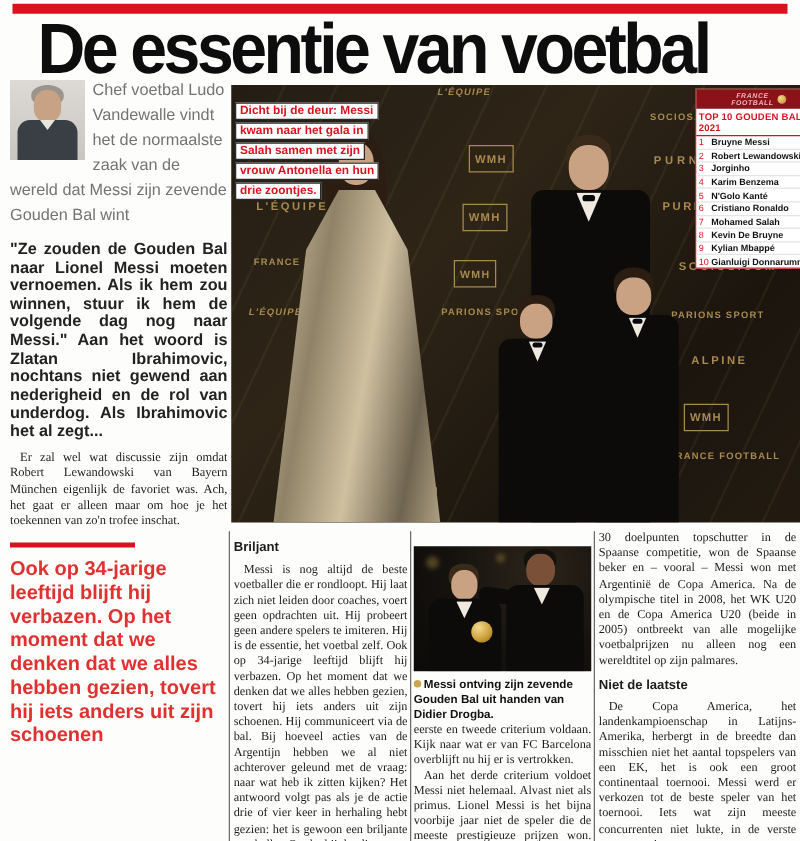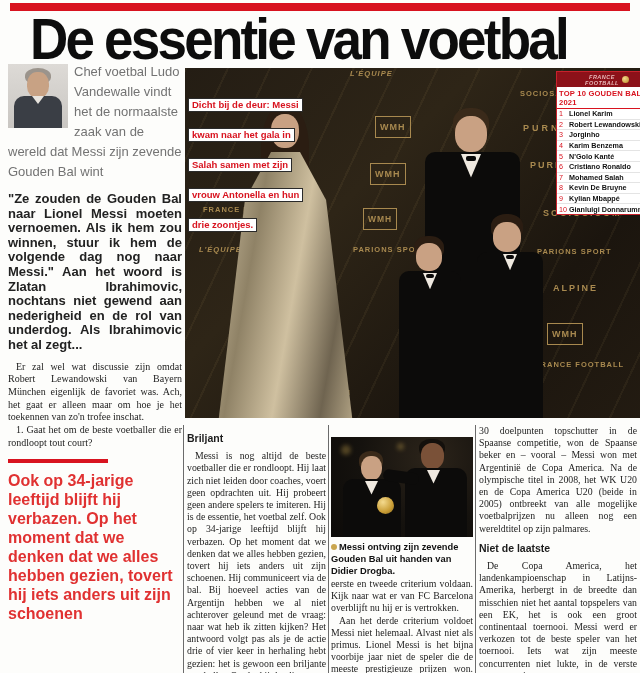--- a/index.html
+++ b/index.html
@@ -62,21 +62,21 @@
   .headF{position:absolute;background:#c9a183;border-radius:46%;}
   .dress{position:absolute;background:linear-gradient(100deg,#d8c9ab,#8f8266 30%,#cfc0a0 55%,#6f6450 80%,#b9aa8a);
          clip-path:polygon(40% 0,60% 0,78% 18%,96% 100%,4% 100%,22% 18%);}
   .tux{position:absolute;background:#0c0b0a;border-radius:10px 10px 0 0;}
   .shirtV{position:absolute;background:#efe9e0;clip-path:polygon(0 0,100% 0,50% 90%);}
   .bowtie{position:absolute;background:#090808;border-radius:2px;}
   
   .capwrap{position:absolute;left:3px;top:14px;z-index:5;}
   .capline{display:table;background:#fff;border:1px solid #2a2a2a;margin-bottom:2px;
            font-family:"Liberation Sans",sans-serif;font-weight:bold;font-size:9.5px;
-           color:#d8131f;padding:0 3px;line-height:12px;margin-top:16px;}
+           color:#d8131f;padding:0 3px;line-height:12px;}
   
   .top10{position:absolute;left:556px;top:71px;width:102px;background:#fff;border:1px solid #c8212b;
          z-index:6;box-sizing:border-box;}
   .ffband{height:15px;background:#8c1119;display:flex;align-items:center;justify-content:center;gap:3px;}
   .ffband .fftxt{font-family:"Liberation Sans",sans-serif;font-weight:bold;font-style:italic;
                  font-size:5.5px;line-height:6px;color:#e9b9b9;letter-spacing:.5px;text-align:center;}
   .ffband .ball{width:7px;height:7px;border-radius:50%;background:radial-gradient(circle at 35% 35%,#f3d98a,#b98a28);}
   .t10title{font-family:"Liberation Sans",sans-serif;font-weight:bold;font-size:7.6px;
             color:#d8131f;padding:2px 2px 1px 2px;border-bottom:1px solid #d8131f;letter-spacing:.2px;}
   .t10row{display:flex;align-items:center;height:9.6px;border-bottom:1px solid #e4e4e4;
@@ -120,21 +120,20 @@
   <div class="leftcol">
     <div class="portrait">
       <div class="hair"></div>
       <div class="face"></div>
       <div class="body"></div>
       <div class="collar"></div>
     </div>
     <div class="standfirst">Chef voetbal Ludo Vandewalle vindt het de normaalste zaak van de wereld dat Messi zijn zevende Gouden Bal wint</div>
     <div class="lead">"Ze zouden de Gouden Bal naar Lionel Messi moeten vernoemen. Als ik hem zou winnen, stuur ik hem de volgende dag nog naar Messi." Aan het woord is Zlatan Ibrahimovic, nochtans niet gewend aan nederigheid en de rol van underdog. Als Ibrahimovic het al zegt...</div>
     <div class="serif-p indent">Er zal wel wat discussie zijn omdat Robert Lewandowski van Bayern München eigenlijk de favoriet was. Ach, het gaat er alleen maar om hoe je het toekennen van zo'n trofee inschat.</div>
-    <div class="serif-p pt indent">1. Gaat het om de beste voetballer die er rondloopt tout court?</div>
     <div class="redrule"></div>
     <div class="pullquote">Ook op 34-jarige leeftijd blijft hij verbazen. Op het moment dat we denken dat we alles hebben gezien, tovert hij iets anders uit zijn schoenen</div>
 
   </div>
 
   <div class="photo-main">
     <div class="logo two lg1">L'ÉQUIPE</div>
     <div class="logo two lg2">SOCIOS.CO</div>
     <div class="logo box lg3">WMH</div>
     <div class="logo lg4">PURNELL</div>
@@ -195,21 +194,21 @@
     <div class="ffband">
       <div class="fftxt">
         <span>FRANCE</span><br>
         <span>FOOTBALL</span>
       </div>
       <span class="ball"></span>
     </div>
     <div class="t10title">TOP 10 GOUDEN BAL 2021</div>
     <div class="t10row">
         <span class="t10rank">1</span>
-        <span class="t10name">Lionel Karim</span>
+        <span class="t10name">Bruyne Messi</span>
       </div>
     <div class="t10row">
         <span class="t10rank">2</span>
         <span class="t10name">Robert Lewandowski</span>
       </div>
     <div class="t10row">
         <span class="t10rank">3</span>
         <span class="t10name">Jorginho</span>
       </div>
     <div class="t10row">

